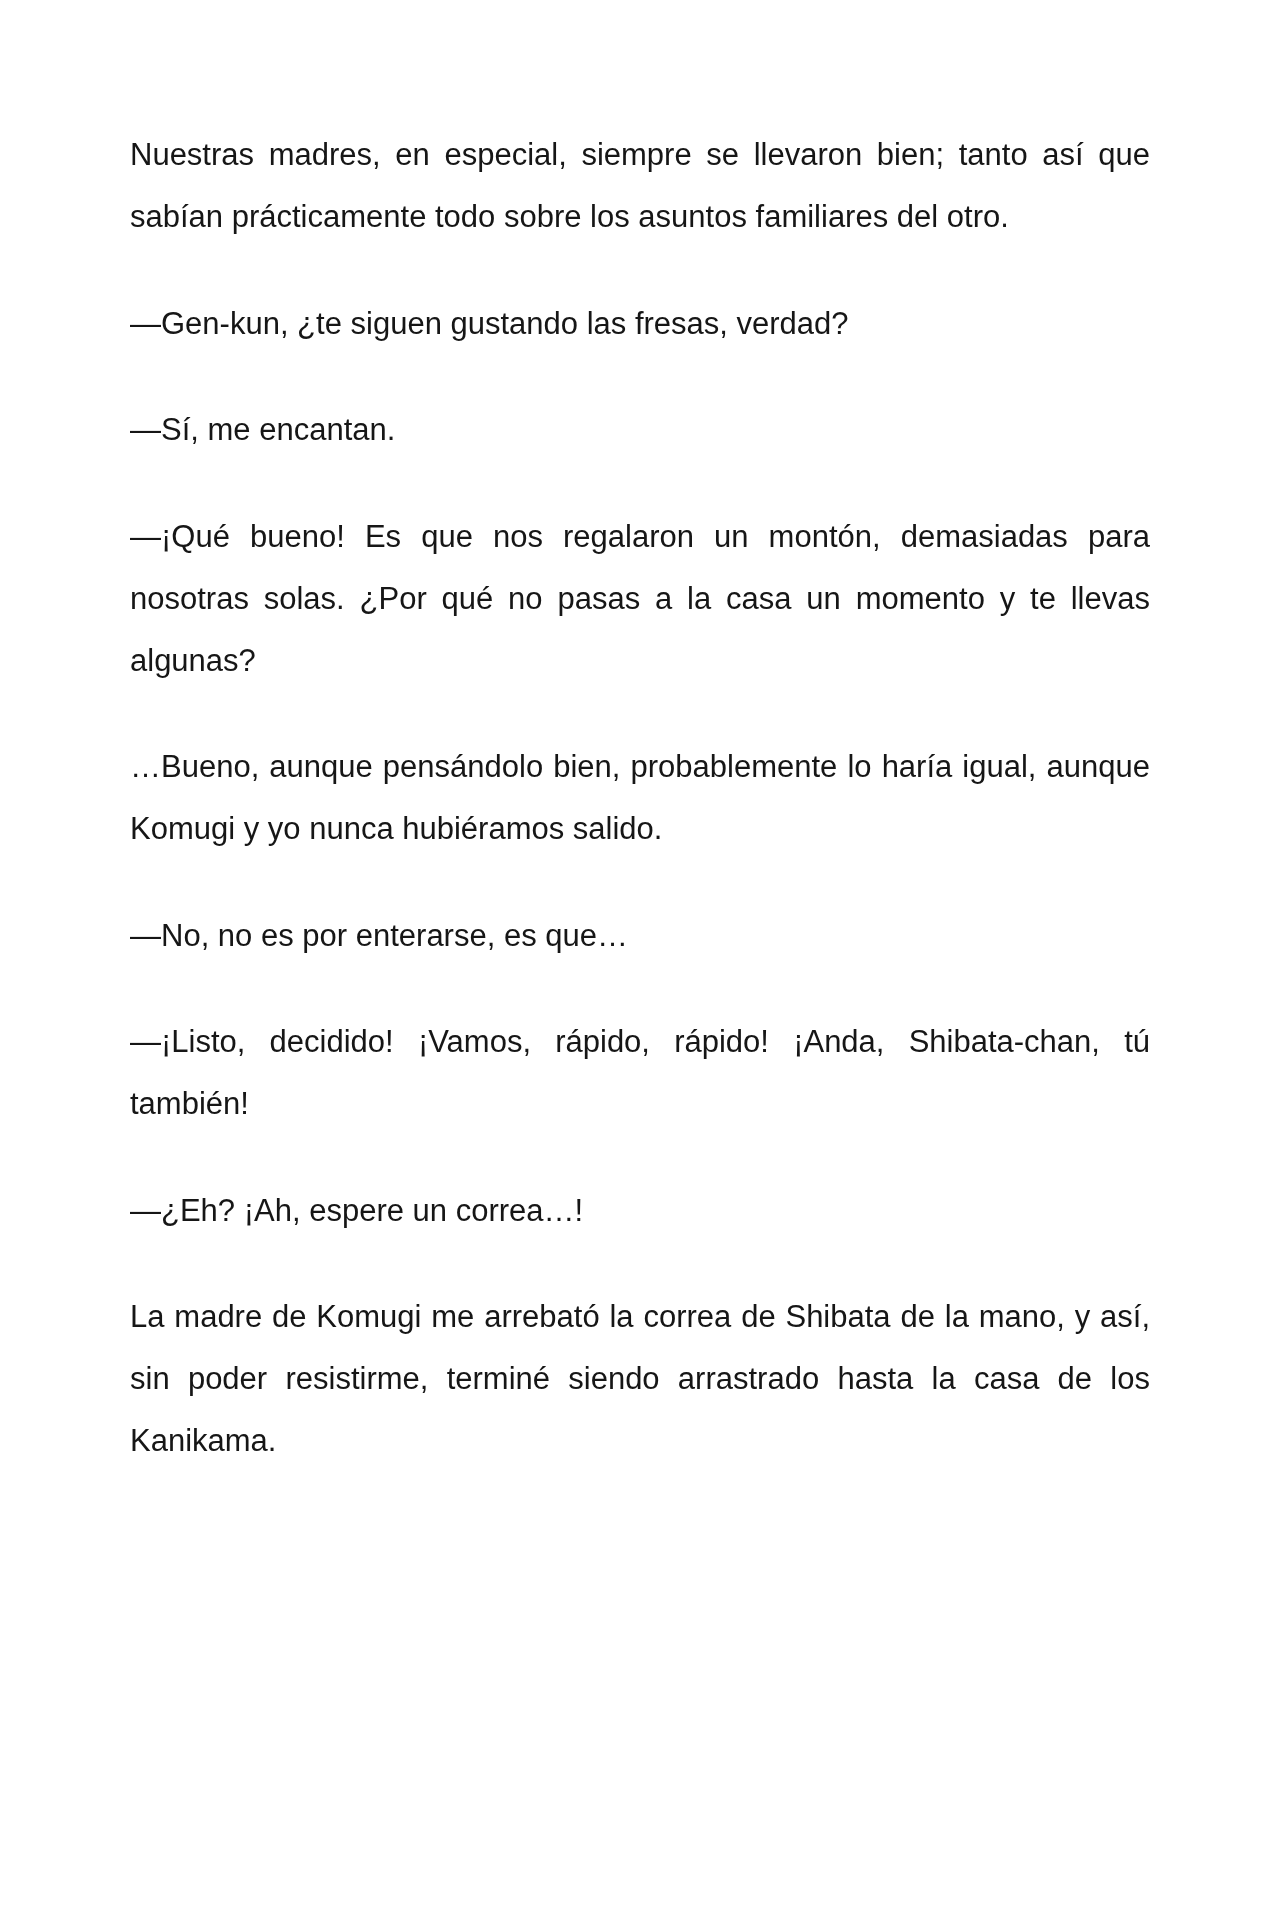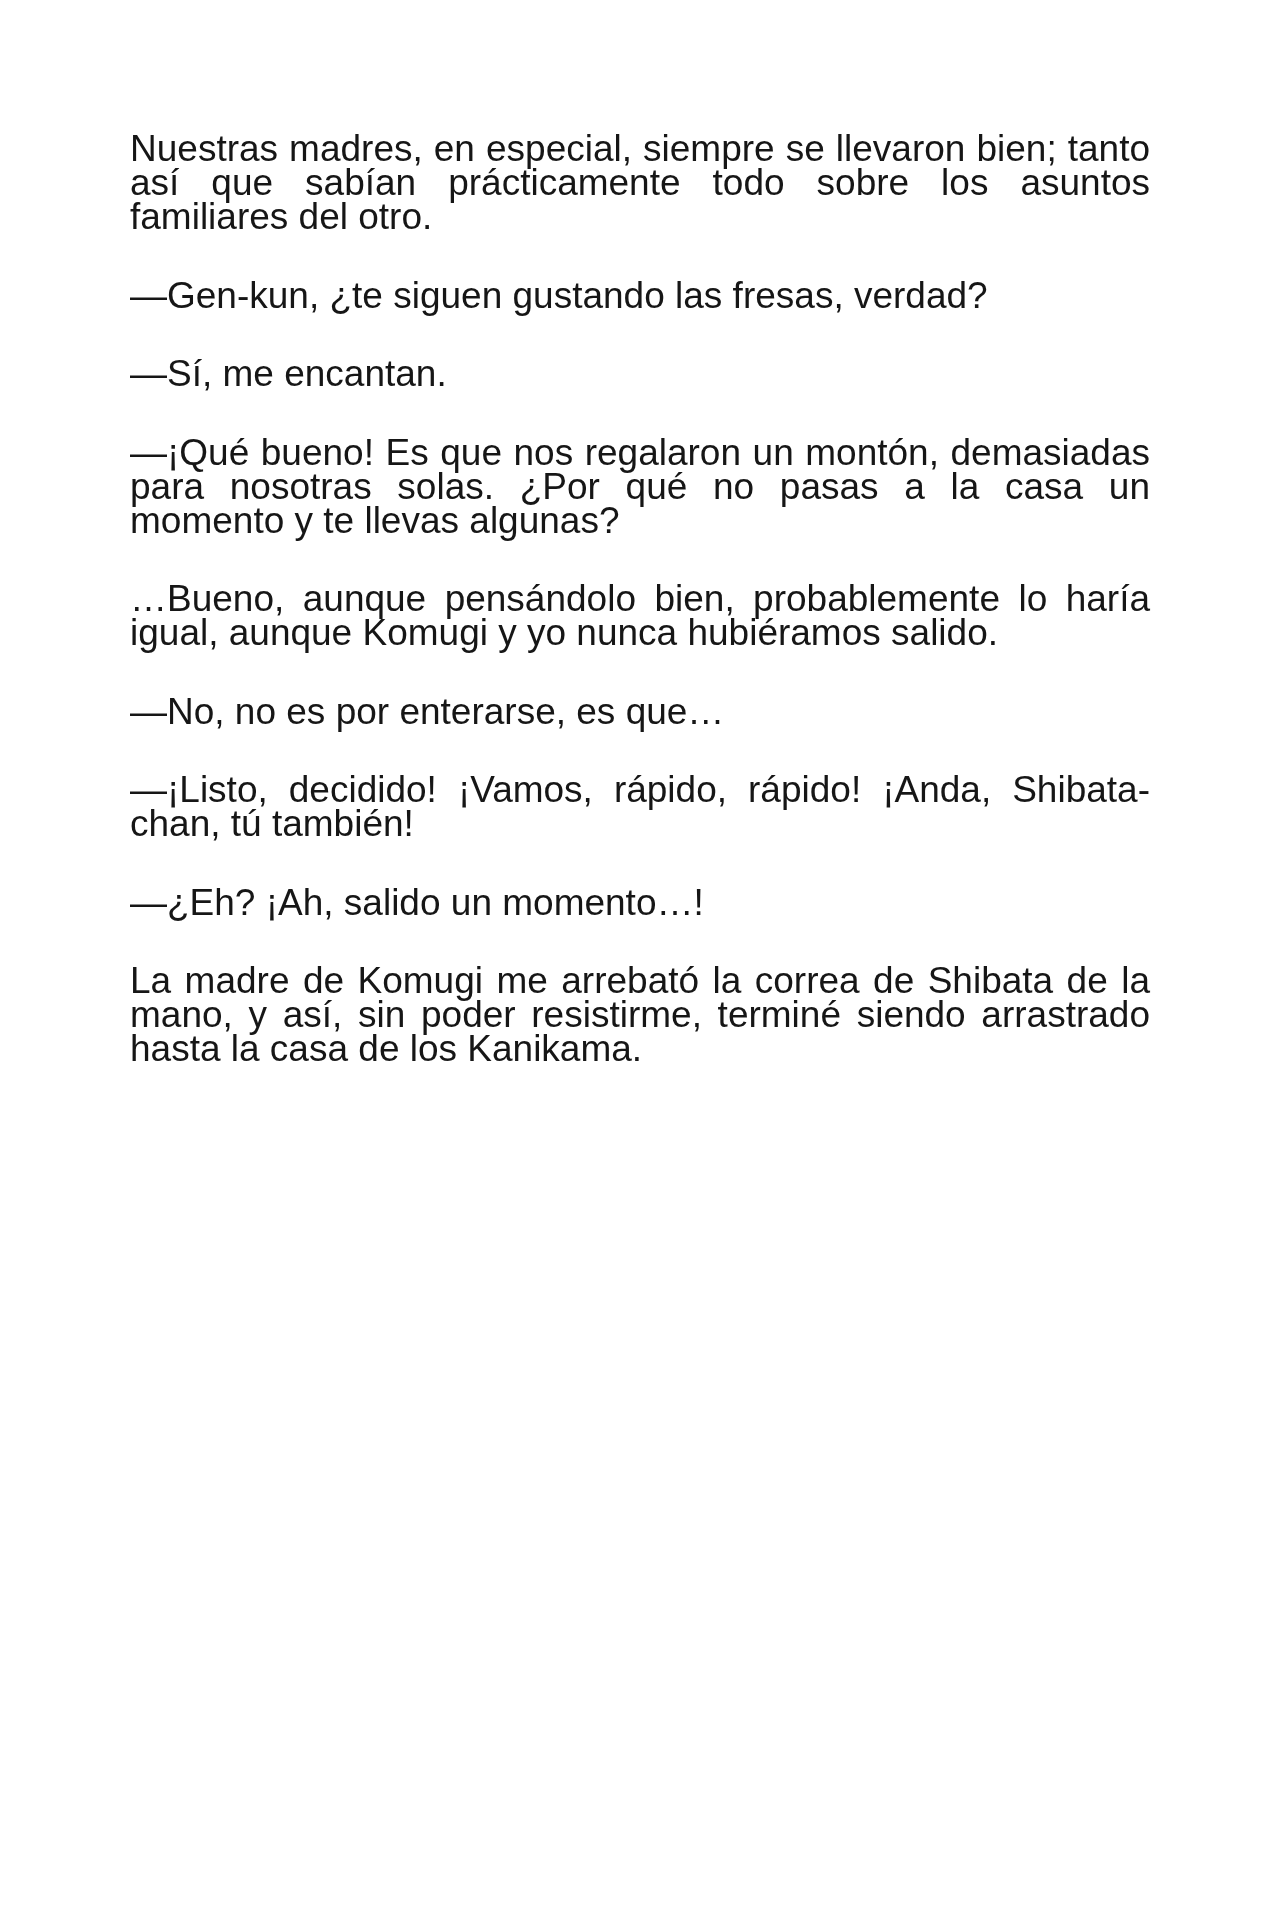--- a/index.html
+++ b/index.html
@@ -9,40 +9,40 @@
   }
   body {
     width: 1280px;
     height: 1920px;
     position: relative;
     overflow: hidden;
   }
   .page {
     position: absolute;
     left: 130px;
-    top: 132px;
+    top: 124px;
     width: 1020px;
     font-family: "Liberation Sans", sans-serif;
-    font-size: 37px;
-    line-height: 34px;
+    font-size: 31px;
+    line-height: 62px;
     color: #161616;
   }
   .page p {
     margin: 0 0 44.5px 0;
     text-align: justify;
     text-align-last: left;
     word-spacing: 0px;
   }
 </style>
 </head>
 <body>
 
 <div class="page">
   <p>Nuestras madres, en especial, siempre se llevaron bien; tanto así que sabían prácticamente todo sobre los asuntos familiares del otro.</p>
   <p>—Gen-kun, ¿te siguen gustando las fresas, verdad?</p>
   <p>—Sí, me encantan.</p>
   <p>—¡Qué bueno! Es que nos regalaron un montón, demasiadas para nosotras solas. ¿Por qué no pasas a la casa un momento y te llevas algunas?</p>
   <p>…Bueno, aunque pensándolo bien, probablemente lo haría igual, aunque Komugi y yo nunca hubiéramos salido.</p>
   <p>—No, no es por enterarse, es que…</p>
   <p>—¡Listo, decidido! ¡Vamos, rápido, rápido! ¡Anda, Shibata-chan, tú también!</p>
-  <p>—¿Eh? ¡Ah, salido un momento…!</p>
+  <p>—¿Eh? ¡Ah, espere un correa…!</p>
   <p>La madre de Komugi me arrebató la correa de Shibata de la mano, y así, sin poder resistirme, terminé siendo arrastrado hasta la casa de los Kanikama.</p>
 </div>
 
 </body></html>

